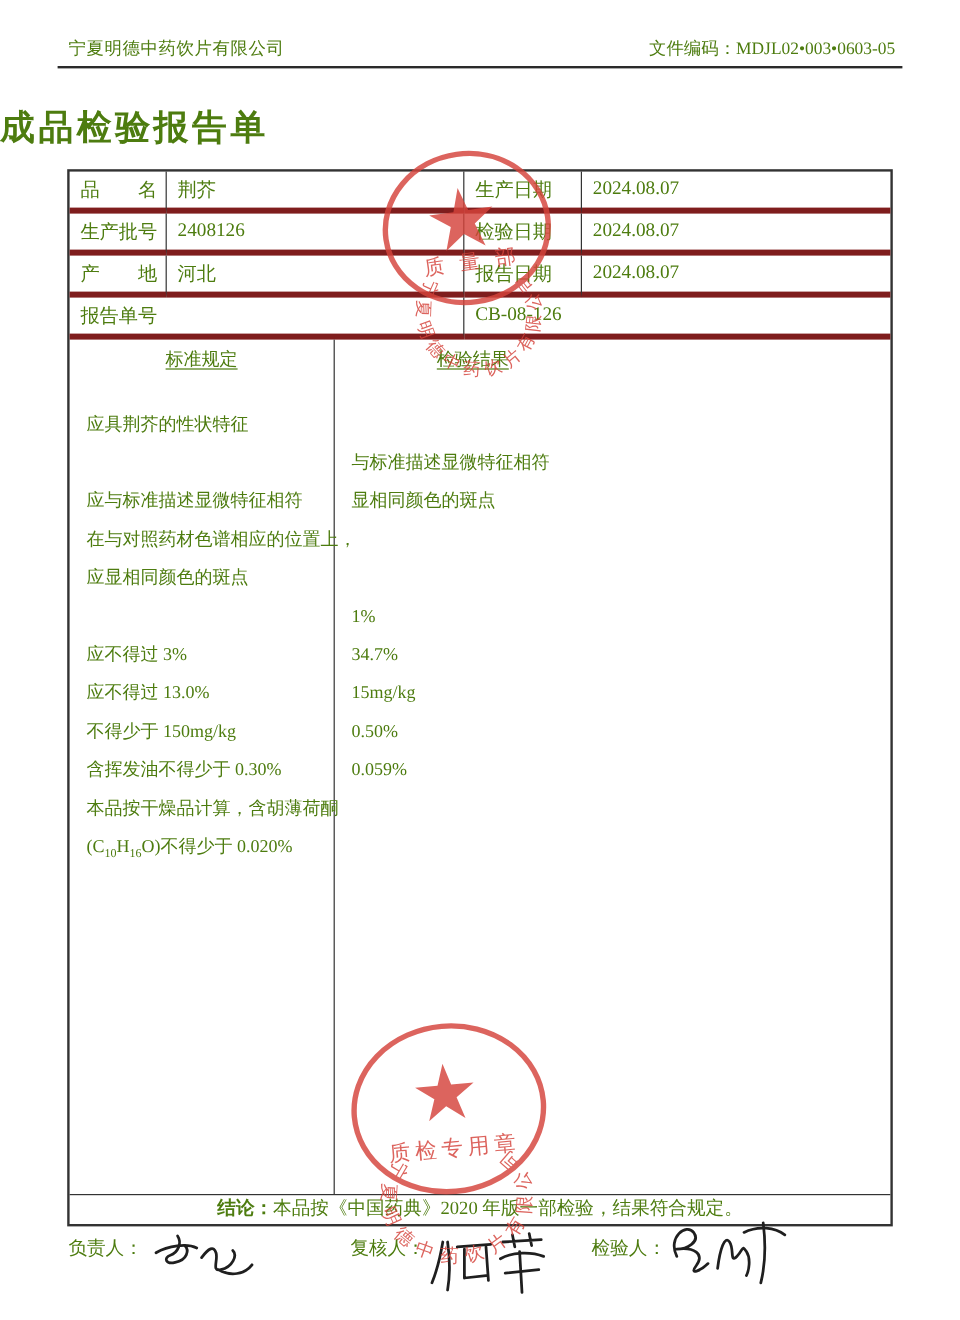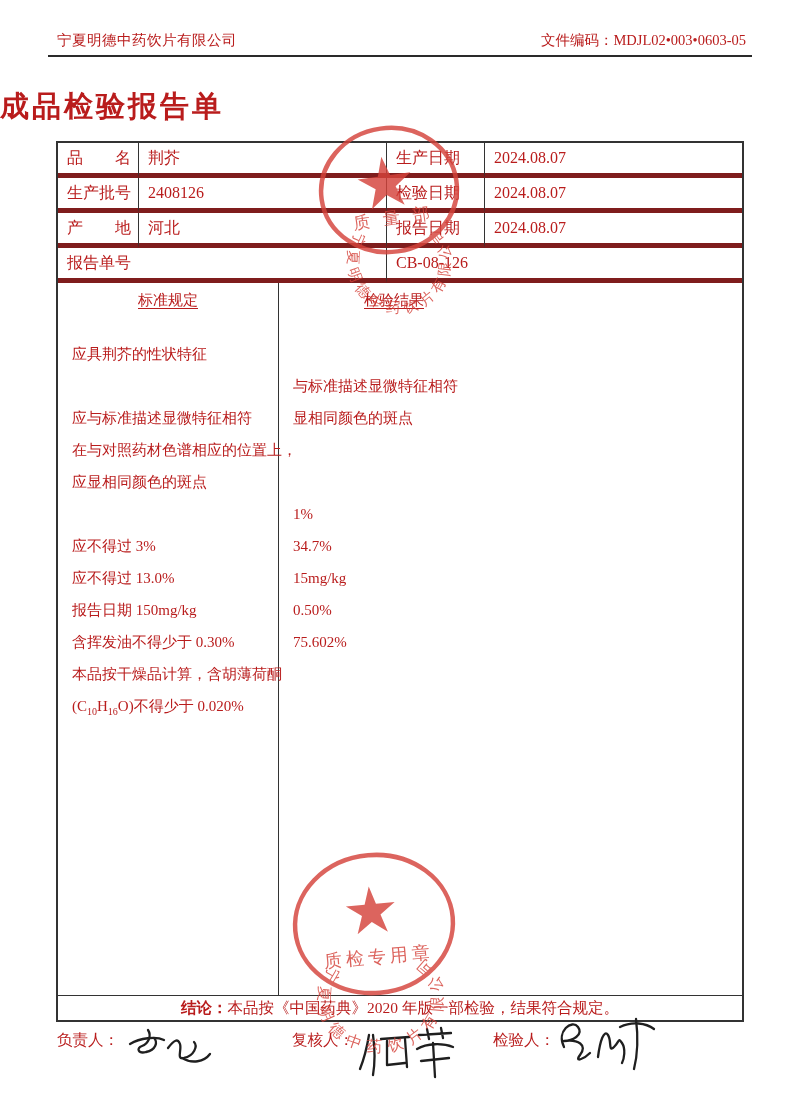--- a/index.html
+++ b/index.html
@@ -1,19 +1,19 @@
 <!DOCTYPE html>
 <html><head>
 <meta charset="utf-8">
 <style>
   * { margin:0; padding:0; box-sizing:border-box; }
   html,body { background:#ffffff; }
   .page {
     position:relative; width:800px; height:1100px; background:#fff;
-    font-family:"Liberation Serif","DejaVu Serif",serif; color:#b91c1c; overflow:hidden;
+    font-family:"Liberation Serif","DejaVu Serif",serif; color:#4d7c0f; overflow:hidden;
   }
   
   .hdr-left  { position:absolute; left:57px;  top:31px; font-size:14.5px; letter-spacing:.5px; }
   .hdr-right { position:absolute; right:54px; top:31px; font-size:14.5px; }
   .hdr-rule  { position:absolute; left:48px; right:48px; top:55px; height:2px; background:#2a2a2a; }
   
   .title { position:absolute; top:87px; left:0; width:100%; text-align:left;
            font-size:29px; font-weight:bold; letter-spacing:3px; }
   
   .report-table { position:absolute; left:56px; top:141px; width:688px; height:881px;
@@ -90,39 +90,39 @@
         <div class="spec-head center">标准规定</div>
         <div class="spec-lines">
           <div class="sline">应具荆芥的性状特征</div>
           <div class="sline"></div>
           <div class="sline">应与标准描述显微特征相符</div>
           <div class="sline">在与对照药材色谱相应的位置上，</div>
           <div class="sline">应显相同颜色的斑点</div>
           <div class="sline"></div>
           <div class="sline">应不得过 3%</div>
           <div class="sline">应不得过 13.0%</div>
-          <div class="sline">报告日期 150mg/kg</div>
+          <div class="sline">不得少于 150mg/kg</div>
           <div class="sline">含挥发油不得少于 0.30%</div>
           <div class="sline">本品按干燥品计算，含胡薄荷酮</div>
           <div class="sline"><span>(C</span><sub>10</sub><span>H</span><sub>16</sub><span>O)不得少于 0.020%</span></div>
         </div>
       </div>
       <div class="spec-col pad-b">
         <div class="spec-head center">检验结果</div>
         <div class="spec-lines">
           <div class="sline"></div>
           <div class="sline">与标准描述显微特征相符</div>
           <div class="sline">显相同颜色的斑点</div>
           <div class="sline"></div>
           <div class="sline"></div>
           <div class="sline">1%</div>
           <div class="sline">34.7%</div>
           <div class="sline">15mg/kg</div>
           <div class="sline">0.50%</div>
-          <div class="sline">75.602%</div>
+          <div class="sline">0.059%</div>
           <div class="sline"></div>
         </div>
       </div>
     </div>
 
     <div class="conclusion"><span class="b">结论：</span><span>本品按《中国药典》2020 年版一部检验，结果符合规定。</span></div>
   </div>
 
   <div class="signer s1">负责人：</div>
   <div class="signer s2">复核人：</div>

